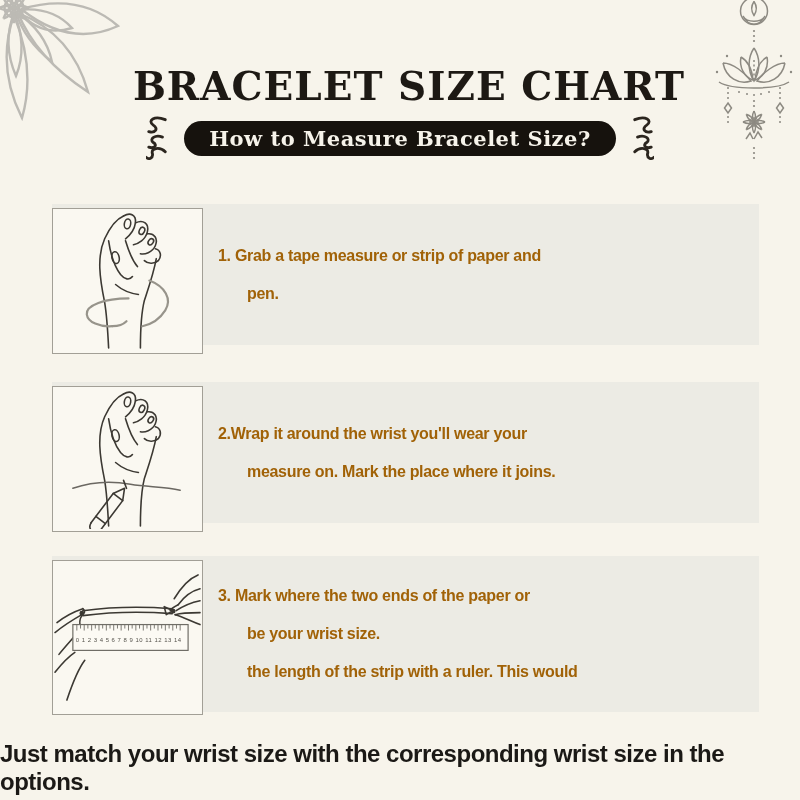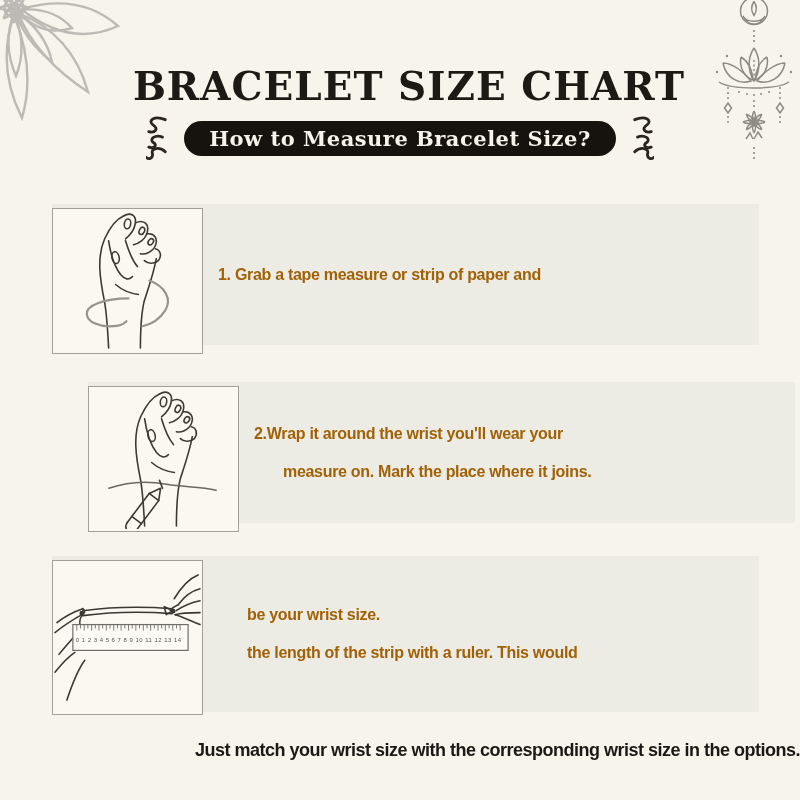--- a/index.html
+++ b/index.html
@@ -57,22 +57,22 @@
   .txt {
     position:absolute; left:166px; top:50%; transform:translateY(-50%);
   }
   .line {
     font-size:16px; font-weight:bold; letter-spacing:-0.3px;
     line-height:38px; white-space:nowrap; color:#a16207;
   }
   .line.cont { padding-left:29px; }
   
   .note {
-    position:absolute; top:740px; left:0; right:0; text-align:right;
-    font-size:18px; font-weight:bold; letter-spacing:-0.5px; color:#1b1916;
+    position:absolute; top:740px; left:0; right:0; text-align:left;
+    font-size:24px; font-weight:bold; letter-spacing:-0.5px; color:#1b1916;
   }
 </style>
 </head>
 <body>
 
 <div class="page">
 
   <svg class="mandala" viewBox="0 0 140 140" aria-hidden="true">
     <circle cx="14" cy="8" r="5"></circle>
     <circle cx="14" cy="8" r="9.5"></circle>
@@ -190,24 +190,25 @@
         </g>
         <g class="tape">
           <path d="M97,72 C113,78 120,91 113,102 C108,110 99,116 90,118"></path>
           <path d="M76,90 C52,90 33,97 34,106 C35,114 47,119 60,118"></path>
           <path d="M60,118 C66,118 71,116 74,113"></path>
         </g>
       </svg>
     </div>
     <div class="txt">
       <div class="line">1. Grab a tape measure or strip of paper and</div>
+      <div class="line cont">pen.</div>
     </div>
   </section>
 
-  <section class="step" style="top:382px; height:141px;margin-left:36px;">
+  <section class="step" style="top:382px; height:141px;">
     <div class="illus" style="height:146px;">
       <svg viewBox="0 0 150 143" aria-hidden="true">
         <use href="#handArt"></use>
         <path class="mark" d="M20,102 C40,95 62,95 78,98 C96,101 112,100 128,104"></path>
         <path class="art" d="M71,94 L74,102" stroke-width="2.2"></path>
         <g class="art" transform="translate(72,102) rotate(127)">
           <path d="M0,0 L11,-6 L11,6 Z"></path>
           <path d="M11,-6 L48,-6 M11,6 L48,6"></path>
           <path d="M48,-6 C56,-5 56,5 48,6"></path>
           <path d="M40,-6 L40,6"></path>
@@ -251,20 +252,21 @@
         </g>
 
         <g>
           <rect x="20" y="64" width="116" height="26" fill="#fcfaf4" stroke="#6f6d66" stroke-width="1.2"></rect>
           <path stroke="#6f6d66" stroke-width="0.9" fill="none" d="M24 64v6M27.7 64v4M31.4 64v6M35.1 64v4M38.9 64v6M42.6 64v4M46.3 64v6M50 64v4M53.7 64v6M57.4 64v4M61.1 64v6M64.9 64v4M68.6 64v6M72.3 64v4M76 64v6M79.7 64v4M83.4 64v6M87.1 64v4M90.9 64v6M94.6 64v4M98.3 64v6M102 64v4M105.7 64v6M109.4 64v4M113.1 64v6M116.9 64v4M120.6 64v6M124.3 64v4M128 64v6"></path>
           <text x="76" y="82" text-anchor="middle" textLength="106" font-size="6" fill="#55534c" font-family="Liberation Sans, sans-serif">0 1 2 3 4 5 6 7 8 9 10 11 12 13 14</text>
         </g>
       </svg>
     </div>
     <div class="txt">
+      <div class="line">3. Mark where the two ends of the paper or</div>
       <div class="line cont">be your wrist size.</div>
       <div class="line cont">the length of the strip with a ruler. This would</div>
     </div>
   </section>
 
   <div class="note">Just match your wrist size with the corresponding wrist size in the options.</div>
 
 </div>
 
 </body></html>

